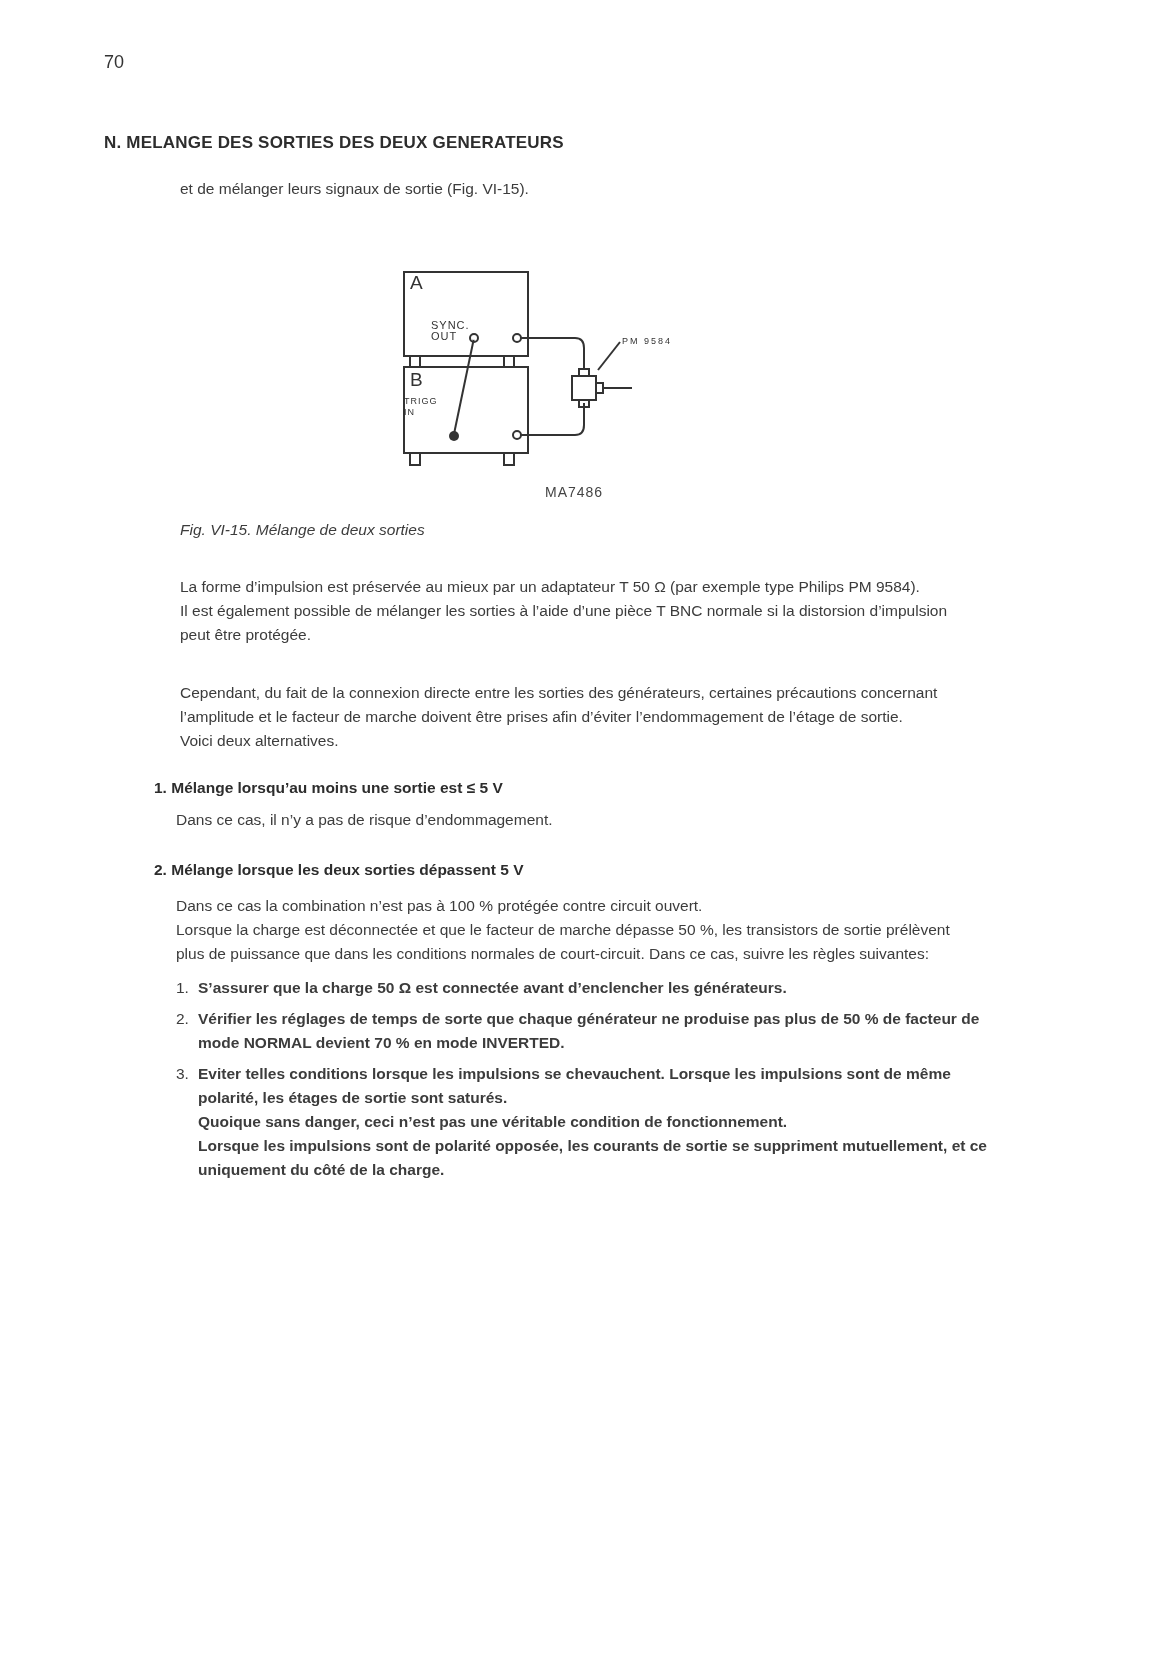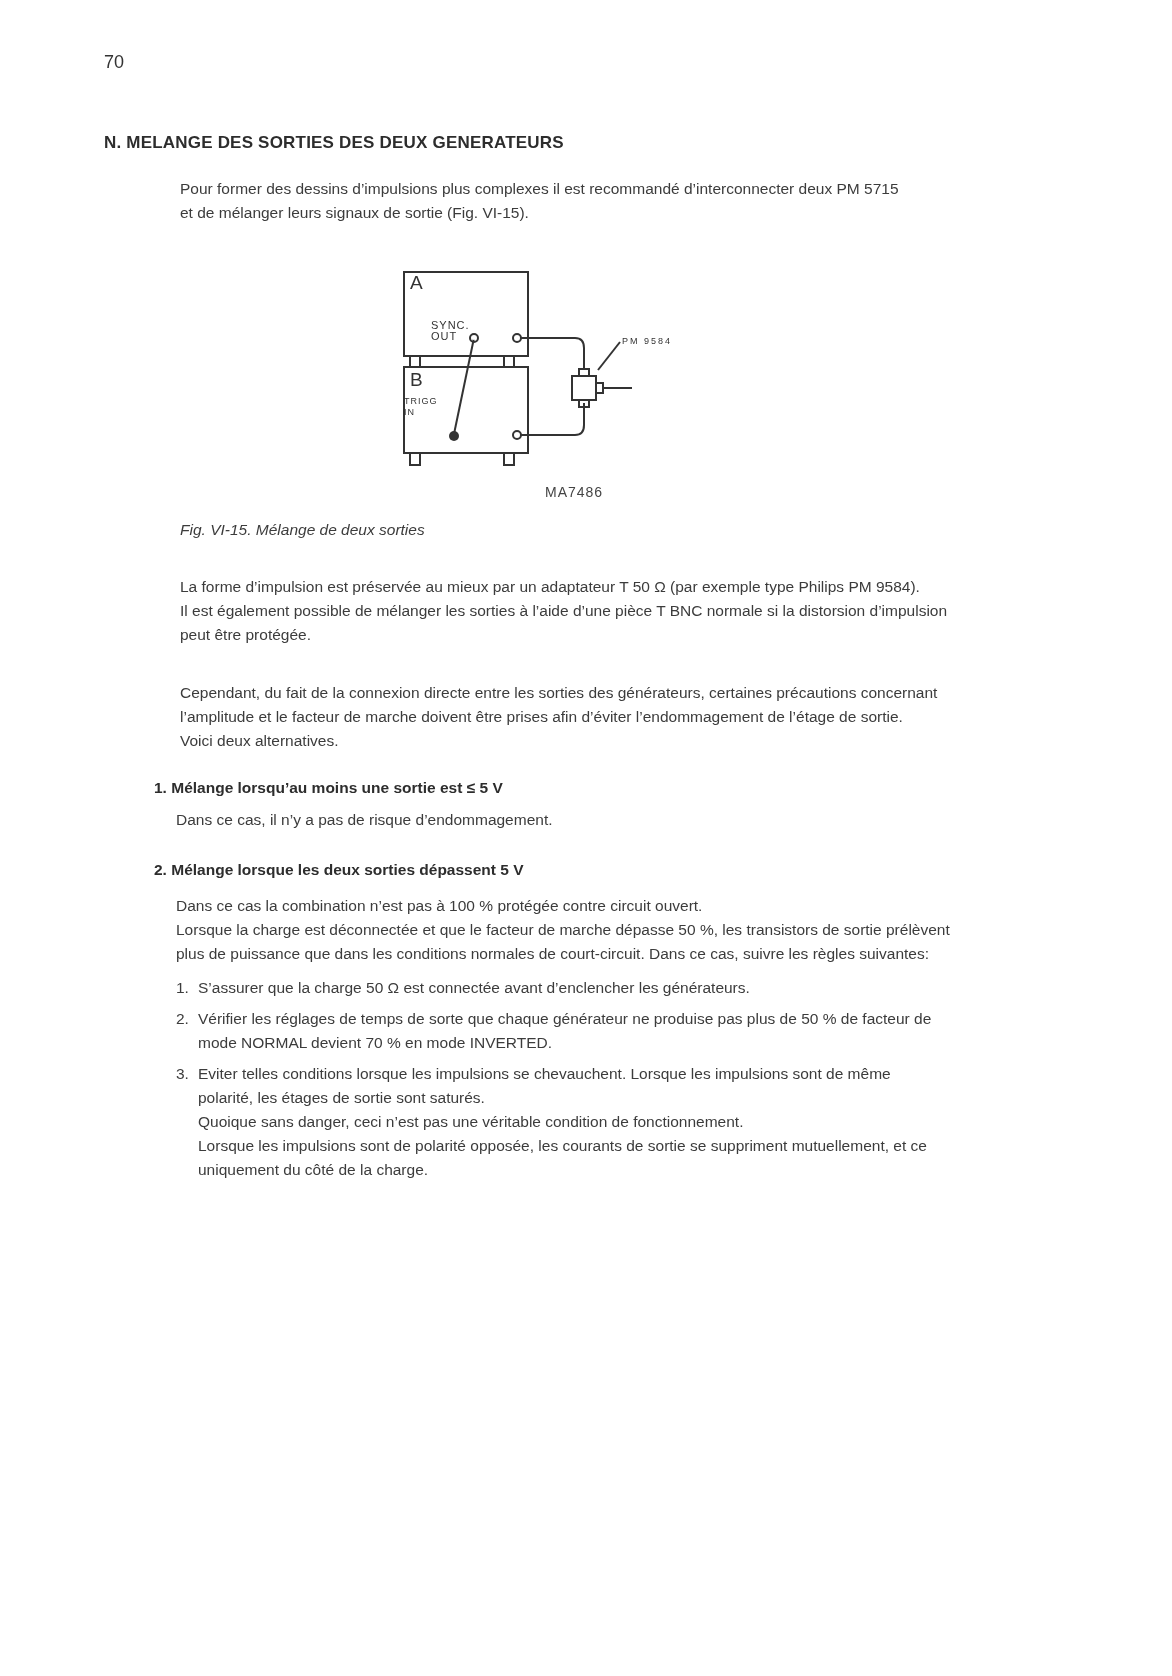--- a/index.html
+++ b/index.html
@@ -18,31 +18,30 @@
   .fig-caption { left: 180px; top: 521px; font-size: 15.5px; font-style: italic; color: #3c3c3c; }
   .body1 { left: 180px; top: 575px; width: 940px; }
   .body2 { left: 180px; top: 681px; width: 940px; }
   .sub1-title { left: 154px; top: 779px; font-size: 15.5px; font-weight: bold; color: #2d2d2d; }
   .sub1-text { left: 176px; top: 811px; font-size: 15.5px; color: #3c3c3c; }
   .sub2-title { left: 154px; top: 861px; font-size: 15.5px; font-weight: bold; color: #2d2d2d; }
   .sub2-text { left: 176px; top: 894px; width: 950px; }
   .rules { left: 176px; top: 976px; width: 950px; margin: 0; padding: 0; list-style: none; }
   .rule { display: flex; font-size: 15.5px; line-height: 24px; color: #3c3c3c; margin-bottom: 7px; }
   .rule-num { width: 22px; flex: none; }
-  .rule-body { flex: 1; }
+  .rule-body { flex: 1; font-weight: bold; }
   .line { display: block; white-space: nowrap; }
 </style>
 </head>
 <body>
 
 <div class="abs page-number">70</div>
 <div class="abs section-title">N. MELANGE DES SORTIES DES DEUX GENERATEURS</div>
 
 <div class="abs para intro">
-  <span class="line">Pour former des dessins d’impulsions plus complexes il est recommandé d’interconnecter deux PM 5715</span>
   <span class="line">et de mélanger leurs signaux de sortie (Fig. VI-15).</span>
 </div>
 
 <svg class="abs diagram" width="260" height="210" viewBox="0 0 260 210">
   <g fill="none" stroke="#333" stroke-width="2">
 
     <rect x="4" y="4" width="124" height="84"></rect>
 
     <rect x="10" y="88" width="10" height="11"></rect>
     <rect x="104" y="88" width="10" height="11"></rect>

